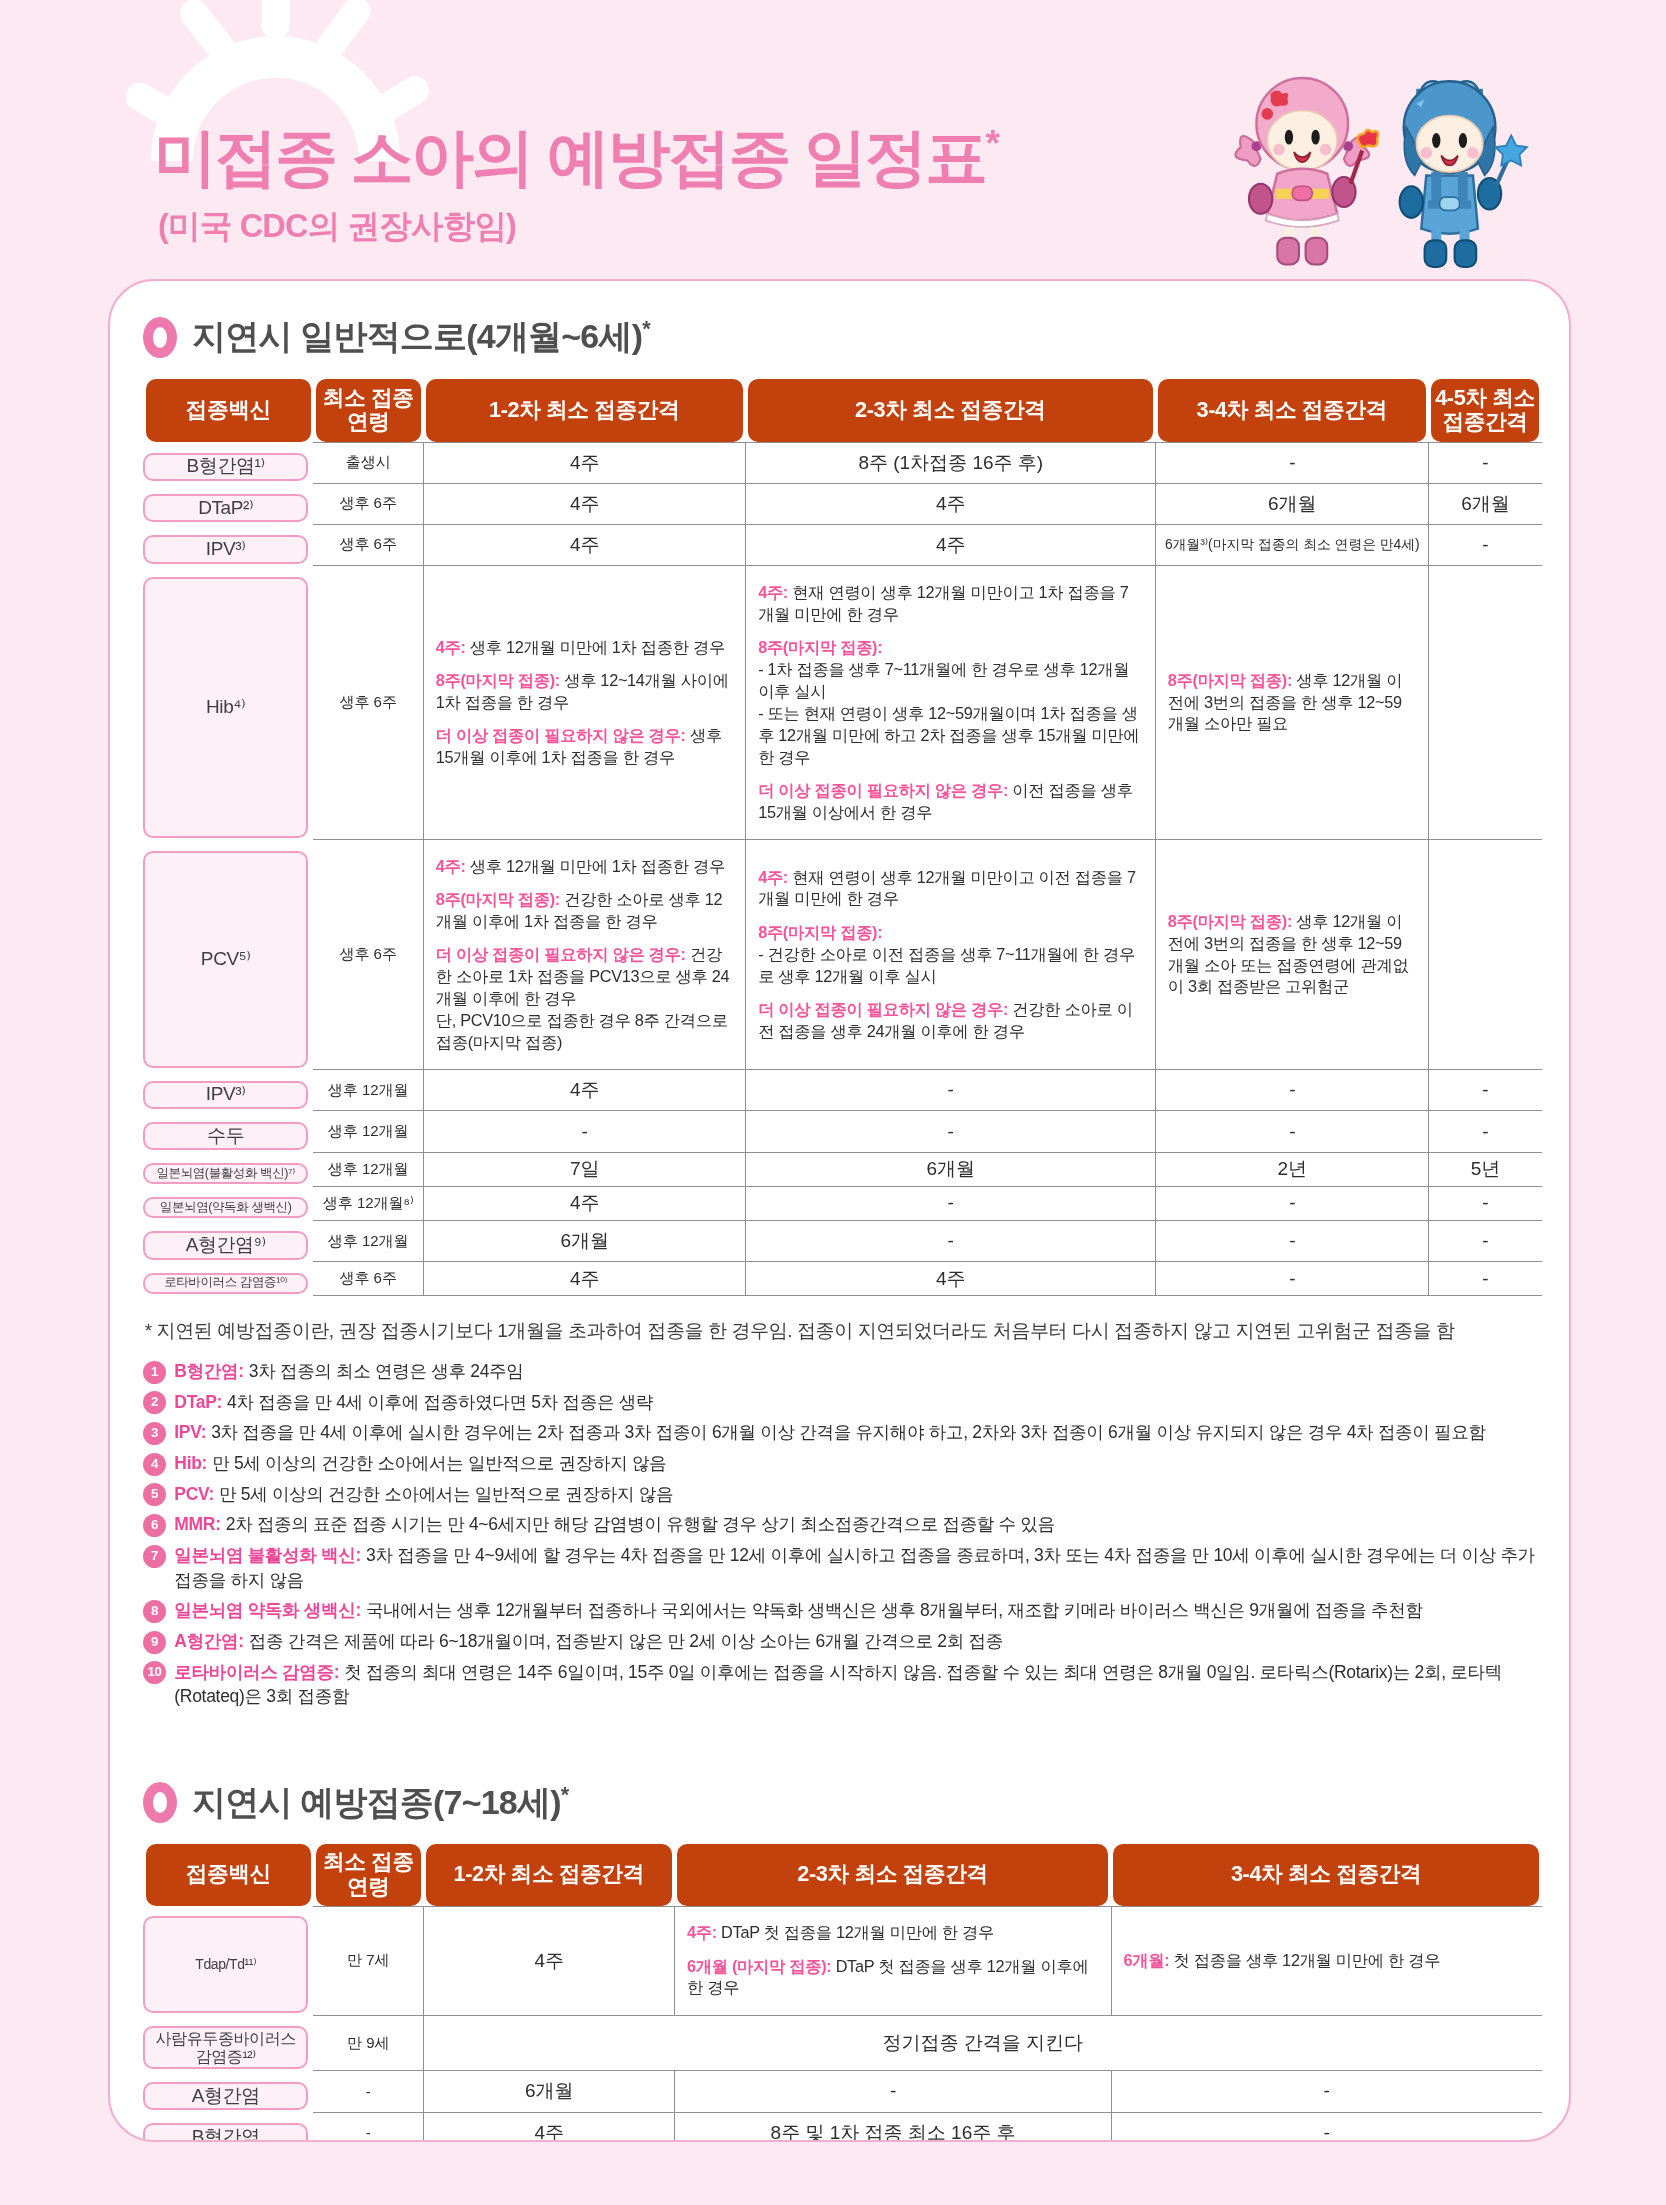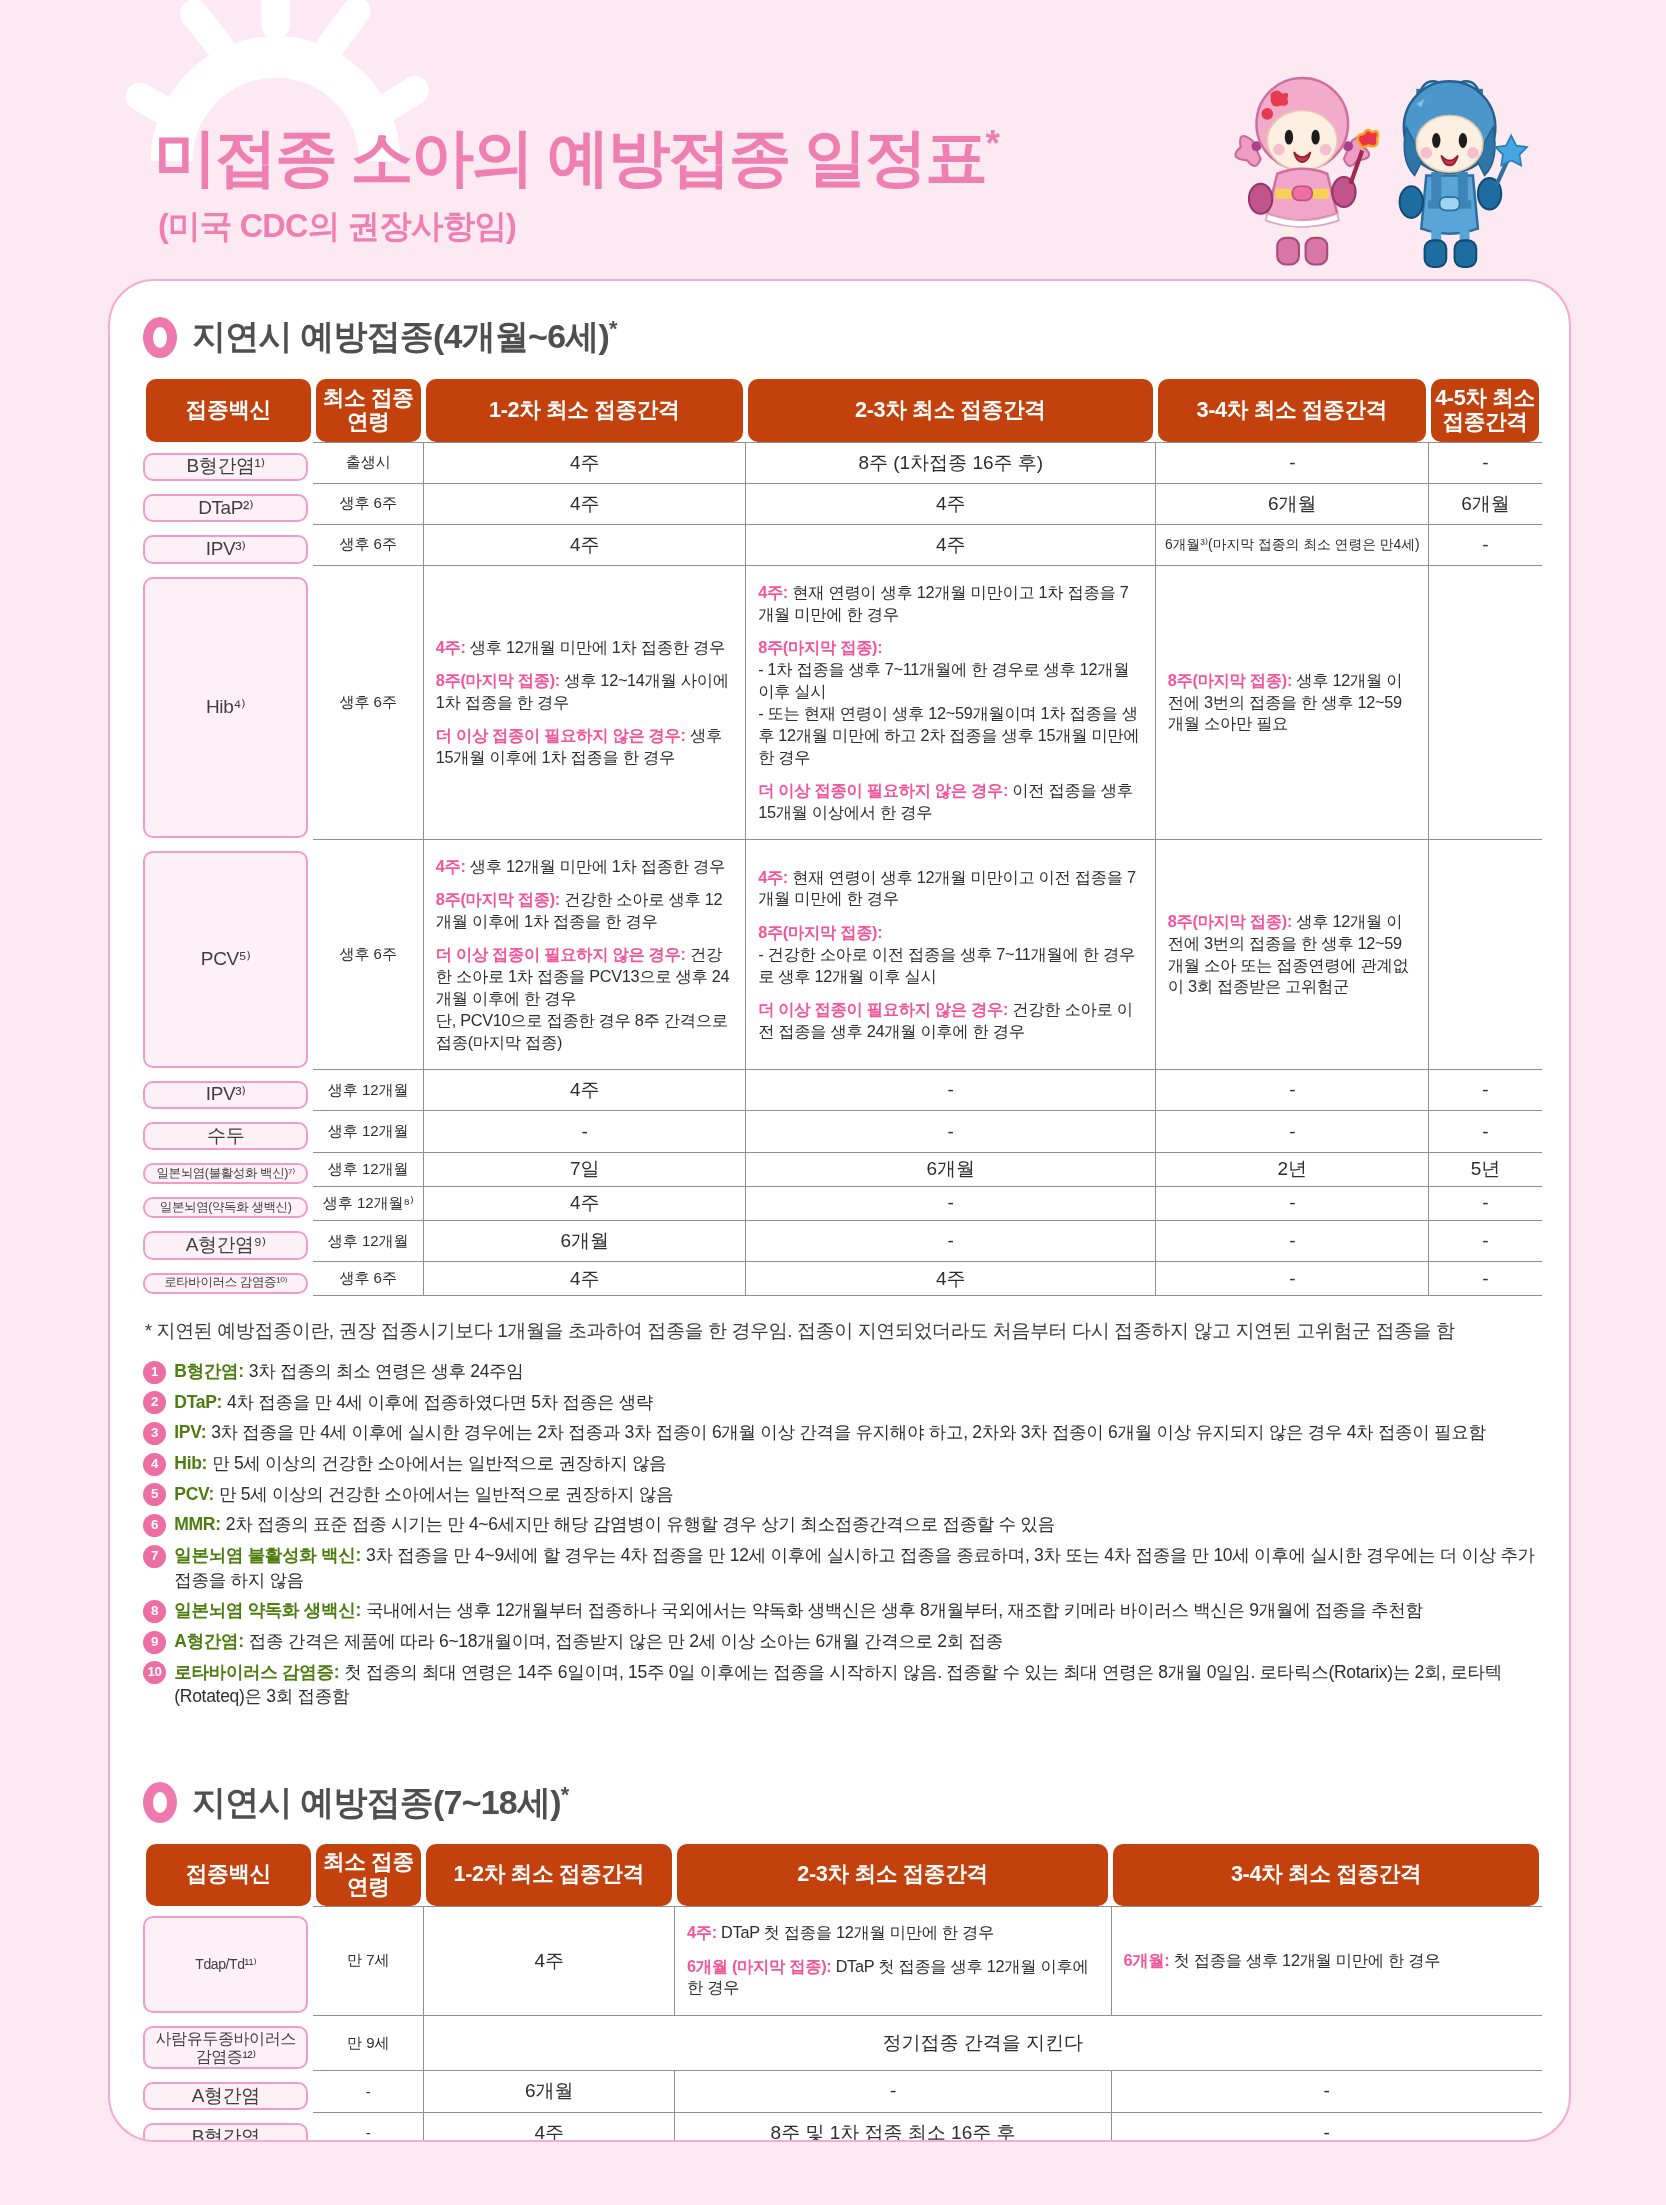--- a/index.html
+++ b/index.html
@@ -72,21 +72,21 @@
   .cell.spancell{font-size:19px;}
   
   .footnotes{margin-top:21.7px;}
   .fstar{font-size:19px;color:#3c3c3c;margin:3.3px 0 15px 1.7px;letter-spacing:-0.4px;}
   .fitem{display:flex;align-items:flex-start;margin:5.8px 0;font-size:17.5px;line-height:1.42;color:#2e2e2e;letter-spacing:-0.3px;}
   .fitem .badge{
     flex:0 0 auto;width:23px;height:23px;border-radius:50%;background:#ec6ea3;color:#fff;
     font-size:13.3px;font-weight:700;display:flex;align-items:center;justify-content:center;
     margin:1.7px 8.3px 0 0;
   }
-  .fitem .fl{font-weight:700;color:#4d7c0f;margin-right:5px;white-space:nowrap;}
+  .fitem .fl{font-weight:700;color:#ec4899;margin-right:5px;white-space:nowrap;}
   .gap2{height:53px;}
 </style>
 </head>
 <body>
 
 <svg class="sun" viewBox="0 0 430 215">
   <g stroke="#ffffff" fill="none" stroke-linecap="round">
     <path d="M68,215 A125,125 0 0 1 318,215" stroke-width="50"></path>
     <g stroke-width="34">
       <line x1="30" y1="138" x2="78" y2="165"></line>
@@ -158,21 +158,21 @@
     <rect x="92" y="196" width="12" height="14" fill="#5aa5d8"></rect>
     <rect x="50" y="208" width="26" height="32" rx="10" fill="#1d6da1" stroke="#114d74" stroke-width="2.5"></rect>
     <rect x="86" y="208" width="26" height="32" rx="10" fill="#1d6da1" stroke="#114d74" stroke-width="2.5"></rect>
   </g>
 </svg>
 
 <div class="panel">
 
   <div class="section-heading">
     <span class="donut"></span>
-    <span class="txt"><span>지연시 예방접종(4개월~6세)</span><sup>*</sup></span>
+    <span class="txt"><span>지연시 일반적으로(4개월~6세)</span><sup>*</sup></span>
   </div>
 
   <div class="vtable t1" id="table1">
       <div class="thead">
         <div class="trow">
           <div class="hcell">접종백신</div>
           <div class="hcell">최소 접종연령</div>
           <div class="hcell">1-2차 최소 접종간격</div>
           <div class="hcell">2-3차 최소 접종간격</div>
           <div class="hcell">3-4차 최소 접종간격</div>

